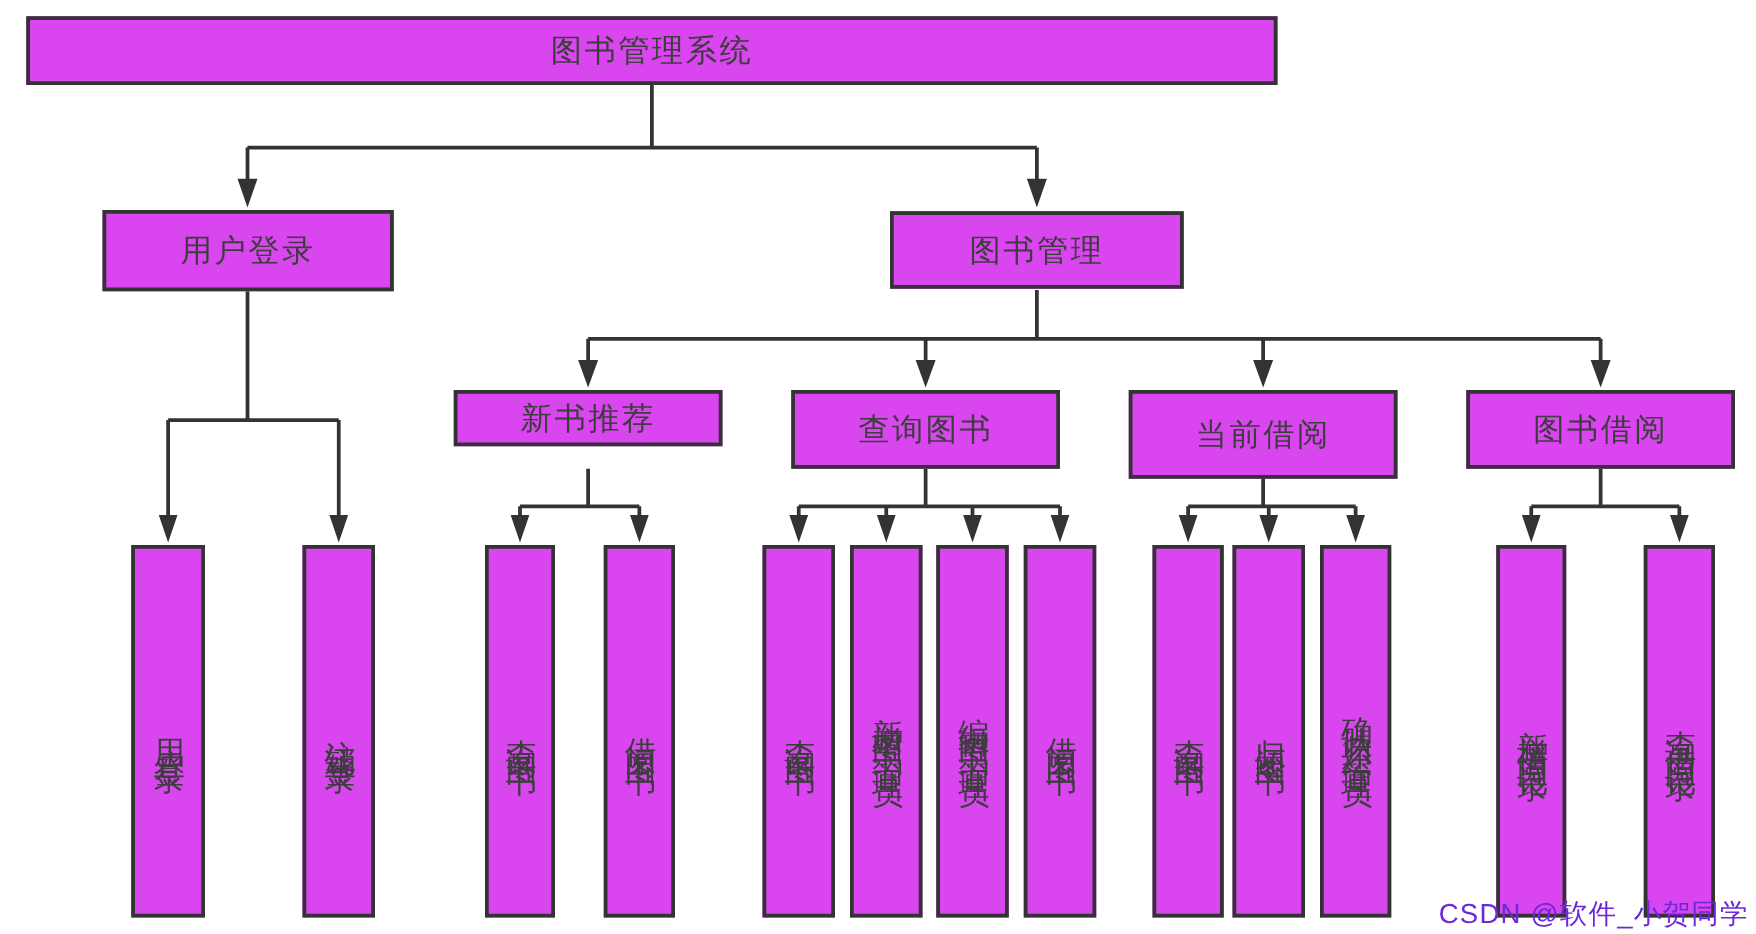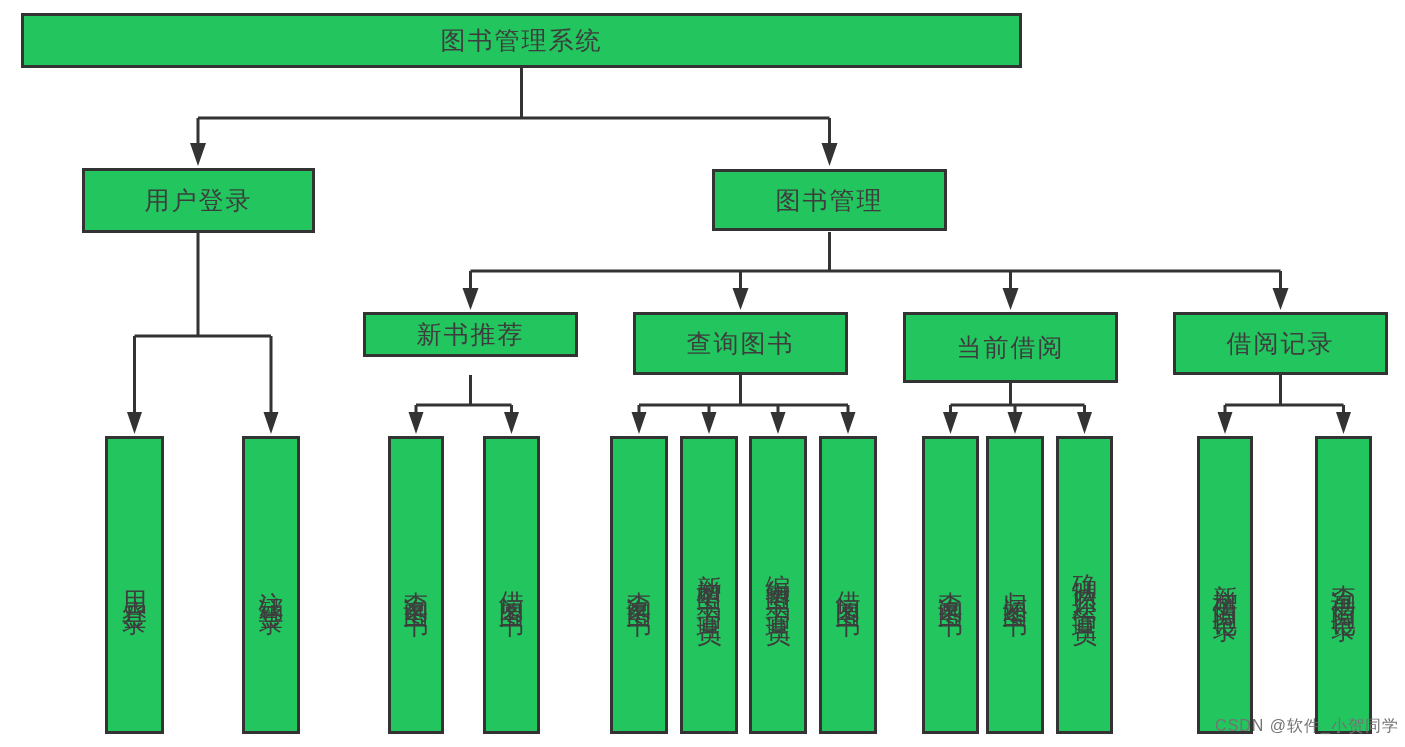--- a/index.html
+++ b/index.html
@@ -8,21 +8,21 @@
     width:1405px;height:747px;
     background:#ffffff;
     font-family:"Liberation Sans","DejaVu Sans",sans-serif;
     color:#3a3a3a;
     overflow:hidden;
   }
   .connectors{position:absolute;left:0;top:0;z-index:0;}
   .node{
     position:absolute;
     box-sizing:border-box;
-    background:#22c55e;
+    background:#d946ef;
     border:3px solid #333333;
     display:flex;
     align-items:center;
     justify-content:center;
     z-index:1;
   }
   .node-h span{
     font-size:25px;
     letter-spacing:2px;
     color:#3d3d3d;
@@ -34,22 +34,22 @@
     font-size:25px;
     letter-spacing:7px;
     color:#3d3d3d;
     line-height:1;
   }
   .watermark{
     position:absolute;
     right:6px;
     top:716px;
     z-index:2;
-    font-size:16px;
-    color:#737373;
+    font-size:22px;
+    color:#6d28d9;
     letter-spacing:1px;
     white-space:nowrap;
   }
 </style>
 </head>
 <body>
 
 <div class="stage">
 
   <svg class="connectors" width="1405" height="747" viewBox="0 0 1405 747">
@@ -123,21 +123,21 @@
   <div class="node node-h" style="left:363px;top:312px;width:215px;height:45px">
     <span>新书推荐</span>
   </div>
   <div class="node node-h" style="left:633px;top:312px;width:215px;height:63px">
     <span>查询图书</span>
   </div>
   <div class="node node-h" style="left:903px;top:312px;width:215px;height:71px">
     <span>当前借阅</span>
   </div>
   <div class="node node-h" style="left:1173px;top:312px;width:215px;height:63px">
-    <span>借阅记录</span>
+    <span>图书借阅</span>
   </div>
 
   <div class="node node-v" style="left:105px;top:436px;width:59px;height:298px">
     <span>用户登录</span>
   </div>
   <div class="node node-v" style="left:242px;top:436px;width:58px;height:298px">
     <span>注销登录</span>
   </div>
 
   <div class="node node-v" style="left:388px;top:436px;width:56px;height:298px">

